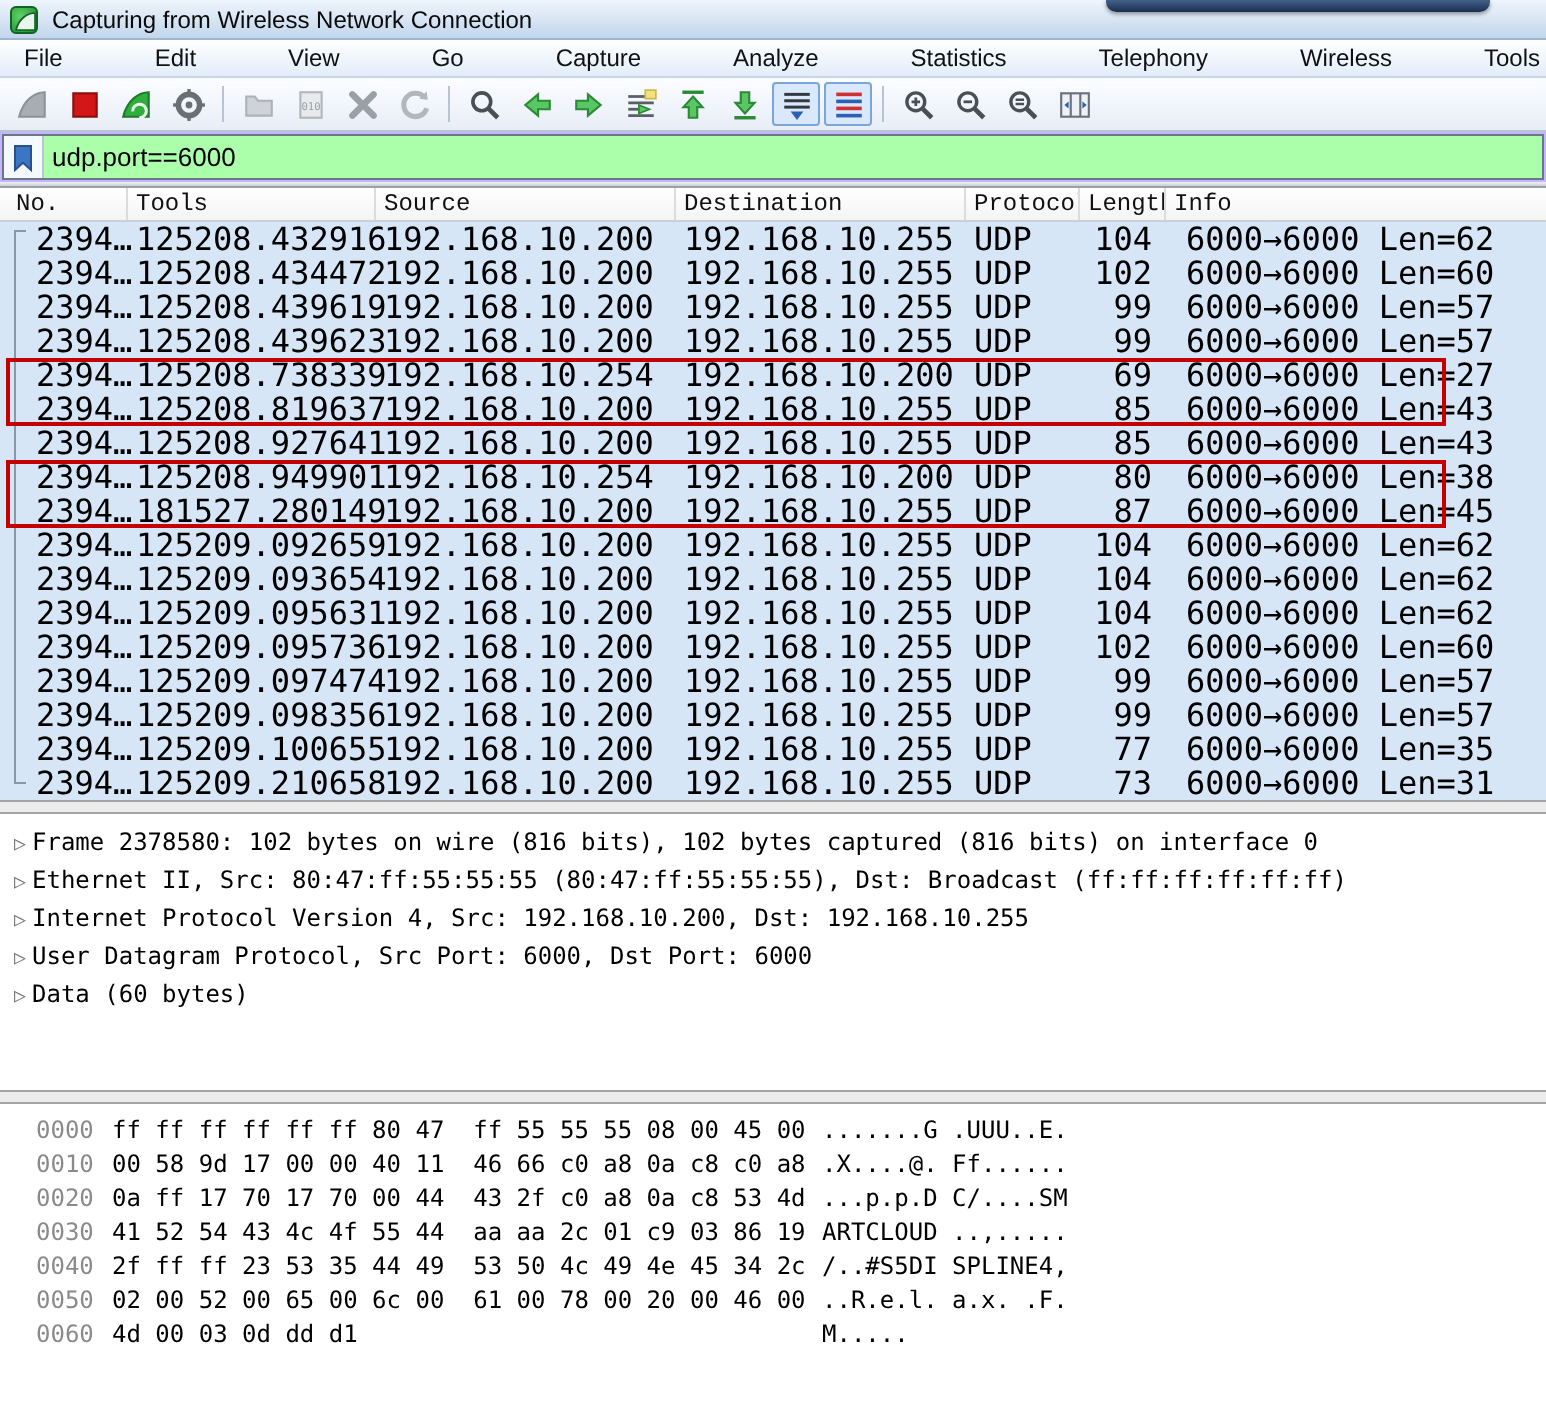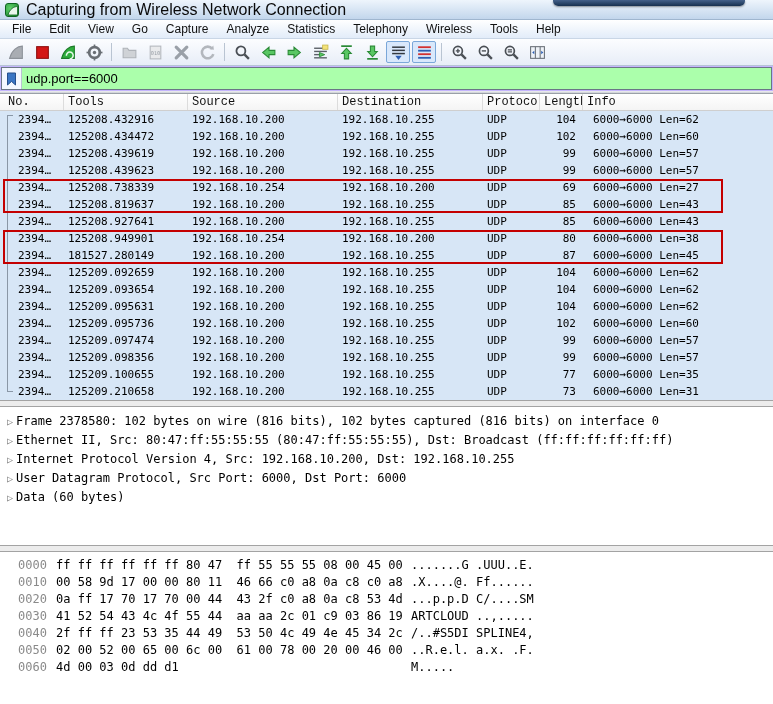--- a/index.html
+++ b/index.html
@@ -3,25 +3,25 @@
 <meta charset="utf-8">
 <style>
   * { margin:0; padding:0; box-sizing:border-box; }
   html,body { width:773px; height:704px; }
   body { font-family:"Liberation Sans", sans-serif; background:#fff; position:relative; overflow:hidden; }
 
   
   .titlebar { height:20px; background:linear-gradient(#eef5fc,#c2d6ec); display:flex; align-items:center; padding-left:5px; position:relative; border-bottom:1px solid #9fb6cf; }
   .app-icon { width:14px; height:14px; border-radius:3px; background:radial-gradient(circle at 35% 35%, #5fd06a, #1d8a2e); border:1px solid #0e6420; margin-right:7px; position:relative; }
   .app-icon svg { position:absolute; left:1px; top:1px; }
-  .title-text { font-size:16px; color:#0a0a0a; }
+  .title-text { font-size:12px; color:#0a0a0a; }
   .bg-window-edge { position:absolute; top:0; left:553px; width:192px; height:6px; background:linear-gradient(#44618a,#16304f); border-radius:0 0 5px 5px; box-shadow:0 1px 2px rgba(0,0,0,.4); }
 
   
-  .menubar { height:19px; background:linear-gradient(#ffffff,#e2ecf9); display:flex; align-items:center; padding-left:3px; border-bottom:1px solid #c9d6e6; }
+  .menubar { height:19px; background:linear-gradient(#ffffff,#e2ecf9); display:flex; align-items:center; padding-left:3px; border-bottom:1px solid #c9d6e6;gap:28px; }
   .menu-item { font-size:12px; color:#111; padding:1px 9px; cursor:default; }
 
   
   .toolbar { height:27px; background:linear-gradient(#fcfdff,#e7edf7); display:flex; align-items:center; padding-left:3px; border-bottom:1px solid #b7c4d6; }
   .tbtn { width:24px; height:22px; display:flex; align-items:center; justify-content:center; border:1px solid transparent; border-radius:2px; background:transparent; margin:0 1px; }
   .tbtn.pressed { background:#d9e8fb; border-color:#7aa7d9; }
   .tsep { width:1px; height:18px; background:#b9c4d2; margin:0 4px; }
 
   
   .filterbar { height:25px; background:#c4b5fd; padding:1px; display:flex; }
@@ -29,21 +29,21 @@
   .bookmark-cell { width:20px; background:#f4f8ff; border-right:1px solid #b9c4d2; display:flex; align-items:center; justify-content:center; }
   .filter-input { flex:1; border:none; outline:none; background:#abffab; font-family:"Liberation Sans",sans-serif; font-size:13px; color:#000; padding:0 4px; }
   .pane-divider { height:3px; background:linear-gradient(#f2f2f2,#c9cdd4); border-bottom:1px solid #9aa0a8; }
 
   
   .plist-header { height:17px; display:flex; background:linear-gradient(#ffffff,#f4f4f4); border-bottom:1px solid #cfcfcf; font-size:12px; color:#111;font-family:Liberation Mono, monospace; }
   .hcell { border-right:1px solid #dcdcdc; padding-left:4px; line-height:16px; white-space:nowrap; overflow:hidden; }
   .h-no{width:64px; padding-left:8px;} .h-time{width:124px;} .h-src{width:150px;} .h-dst{width:145px;} .h-proto{width:57px;} .h-len{width:43px;} .h-info{flex:1;}
 
   .plist-rows { position:relative; height:289px; background:#fff; }
-  .prow { height:17px; display:flex; background:#d7e6f6; font-family:"DejaVu Sans Mono",monospace; font-size:11px; line-height:17px; color:#000; white-space:nowrap;align-items:center; }
+  .prow { height:17px; display:flex; background:#d7e6f6; font-family:"DejaVu Sans Mono",monospace; font-size:16px; line-height:17px; color:#000; white-space:nowrap;align-items:center; }
   .c-no{width:64px; padding-left:18px;} .c-time{width:124px; padding-left:4px;} .c-src{width:150px; padding-left:4px;} .c-dst{width:145px; padding-left:4px;} .c-proto{width:57px; padding-left:4px;} .c-len{width:43px; text-align:right; padding-right:7px;} .c-info{flex:1; padding-left:10px;}
   .conv-bracket { position:absolute; left:7px; top:4px; width:6px; border-left:1px solid #8a97a6; border-bottom:1px solid #8a97a6; border-top:1px solid #8a97a6; pointer-events:none; }
   .red-box { position:absolute; left:3px; width:720px; border:2px solid #c40000; pointer-events:none; }
 
   
   .splitter { height:7px; background:#ececec; border-top:1px solid #a3a3a3; border-bottom:1px solid #a3a3a3; }
 
   
   .details { height:138px; background:#fff; padding-top:5px; overflow:hidden; }
   .dline { height:19px; line-height:19px; font-family:"DejaVu Sans Mono",monospace; font-size:12px; color:#000; white-space:nowrap; }
@@ -417,19 +417,19 @@
     <div class="dline"><span class="exp">▷</span><span>Ethernet II, Src: 80:47:ff:55:55:55 (80:47:ff:55:55:55), Dst: Broadcast (ff:ff:ff:ff:ff:ff)</span></div>
     <div class="dline"><span class="exp">▷</span><span>Internet Protocol Version 4, Src: 192.168.10.200, Dst: 192.168.10.255</span></div>
     <div class="dline"><span class="exp">▷</span><span>User Datagram Protocol, Src Port: 6000, Dst Port: 6000</span></div>
     <div class="dline"><span class="exp">▷</span><span>Data (60 bytes)</span></div>
   </div>
 
 <div class="splitter"></div>
 
 <div class="hexpane" id="hexpane">
     <div class="hrow"><span class="hoff">0000</span><span class="hbytes">ff ff ff ff ff ff 80 47  ff 55 55 55 08 00 45 00</span><span class="hascii">.......G .UUU..E.</span></div>
-    <div class="hrow"><span class="hoff">0010</span><span class="hbytes">00 58 9d 17 00 00 80 11  46 66 c0 a8 0a c8 c0 a8</span><span class="hascii">.X....@. Ff......</span></div>
+    <div class="hrow"><span class="hoff">0010</span><span class="hbytes">00 58 9d 17 00 00 40 11  46 66 c0 a8 0a c8 c0 a8</span><span class="hascii">.X....@. Ff......</span></div>
     <div class="hrow"><span class="hoff">0020</span><span class="hbytes">0a ff 17 70 17 70 00 44  43 2f c0 a8 0a c8 53 4d</span><span class="hascii">...p.p.D C/....SM</span></div>
     <div class="hrow"><span class="hoff">0030</span><span class="hbytes">41 52 54 43 4c 4f 55 44  aa aa 2c 01 c9 03 86 19</span><span class="hascii">ARTCLOUD ..,.....</span></div>
     <div class="hrow"><span class="hoff">0040</span><span class="hbytes">2f ff ff 23 53 35 44 49  53 50 4c 49 4e 45 34 2c</span><span class="hascii">/..#S5DI SPLINE4,</span></div>
     <div class="hrow"><span class="hoff">0050</span><span class="hbytes">02 00 52 00 65 00 6c 00  61 00 78 00 20 00 46 00</span><span class="hascii">..R.e.l. a.x. .F.</span></div>
     <div class="hrow"><span class="hoff">0060</span><span class="hbytes">4d 00 03 0d dd d1</span><span class="hascii">M.....</span></div>
   </div>
 
 </body></html>

